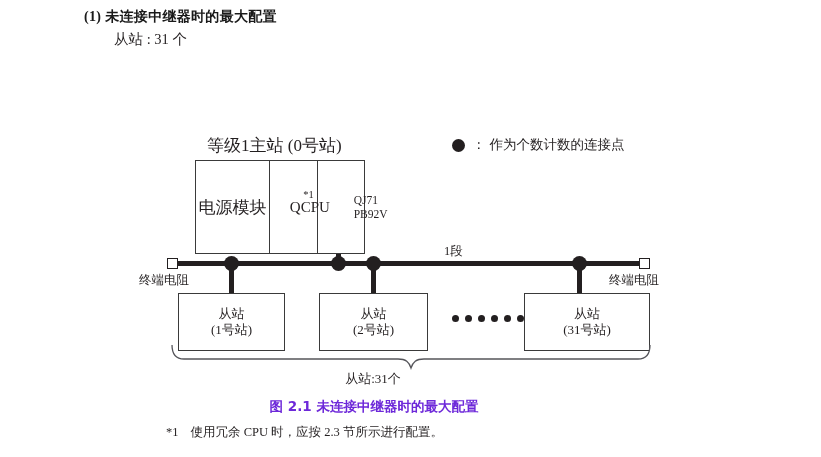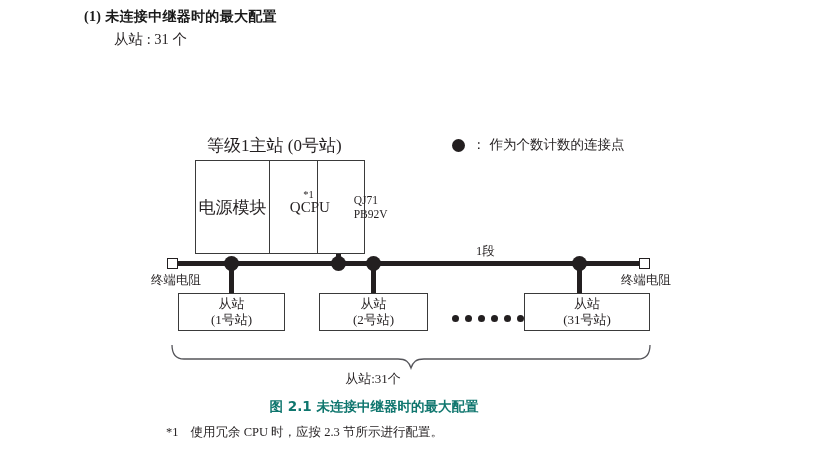--- a/index.html
+++ b/index.html
@@ -98,40 +98,40 @@
   .term-res {
     width: 11px; height: 11px;
     border: 1.6px solid #231f20;
     background: #ffffff;
     box-sizing: border-box;
     top: 258px;
   }
   #term-res-left  { left: 167px; }
   #term-res-right { left: 639px; }
   .term-label {
-    font-size: 12.5px; white-space: nowrap; top: 272px; margin-left: 12px;
+    font-size: 12.5px; white-space: nowrap; top: 272px;
   }
   #term-label-left  { left: 139px; }
   #term-label-right { left: 609px; }
 
   .node-dot {
     width: 15px; height: 15px; border-radius: 50%;
     background: #231f20; top: 256px;
   }
   .drop-line { width: 4.5px; background: #231f20; }
 
-  #seg-label { left: 444px; top: 243px; font-size: 12.5px; margin-left: 32px; }
+  #seg-label { left: 444px; top: 243px; font-size: 12.5px; }
 
   
   .slave-box {
     border: 1.3px solid #3a3a3a;
     box-sizing: border-box;
     background: #ffffff;
     top: 293px;
-    height: 38px;
+    height: 58px;
     display: flex;
     flex-direction: column;
     align-items: center;
     justify-content: center;
     line-height: 16px;
     font-size: 13px;
   }
   #slave-box-1  { left: 178px; width: 107px; }
   #slave-box-2  { left: 319px; width: 109px; }
   #slave-box-31 { left: 524px; width: 126px; }
@@ -149,21 +149,21 @@
     text-align: center; font-size: 13px;
   }
   #brace-label span { margin-left: -8px; }
 
   #figure-caption {
     left: 0; top: 398px; width: 748px;
     text-align: center;
     font-family: "DejaVu Sans", "Liberation Sans", sans-serif;
     font-weight: bold;
     font-size: 13.5px;
-    color: #0f766e;
+    color: #6d28d9;
   }
   #footnote {
     left: 138px; top: 424px;
     font-size: 12.5px; white-space: nowrap; margin-left: 28px;
   }
   #footnote .fn-mark { margin-right: 12px; }
 </style>
 </head>
 <body>
 

